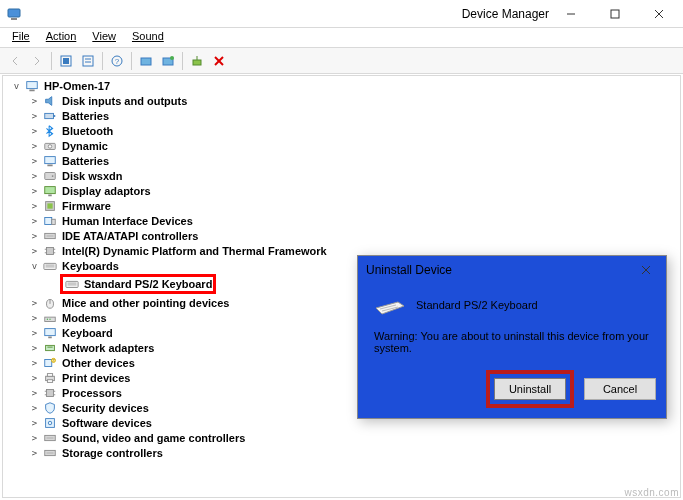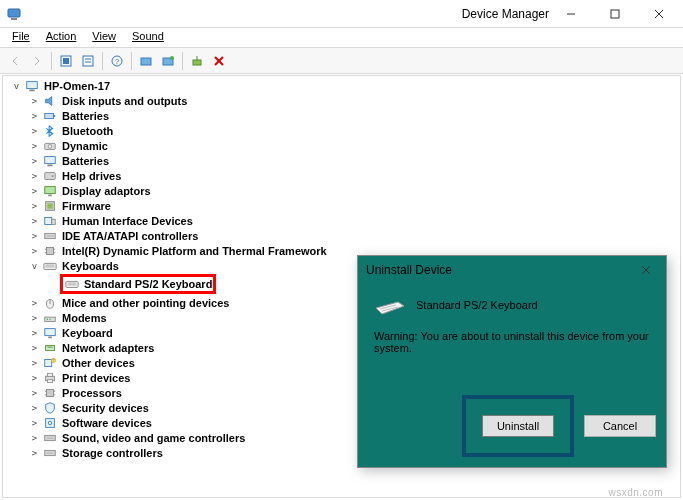--- a/index.html
+++ b/index.html
@@ -31,35 +31,35 @@
 .dev-icon svg { width: 14px; height: 14px; }
 .tree-row .label { font-size: 11px; font-weight: bold; }
 .ind-1 { padding-left: 4px; }
 .ind-2 { padding-left: 22px; }
 .ind-3 { padding-left: 40px; }
 
 .highlight-red { border: 3px solid #f00; padding: 0 1px; display: inline-flex; align-items: center; height: 20px; margin-top: -2px; margin-bottom: -2px; }
 .row-kb-container { height: 22px; }
 
 
-.dialog { position: absolute; left: 357px; top: 255px; width: 310px; height: 213px; background: #0f766e; border: 1px solid #888; box-shadow: 3px 3px 12px rgba(0,0,0,0.25); }
+.dialog { position: absolute; left: 357px; top: 255px; width: 310px; height: 164px; background: #1d4ed8; border: 1px solid #888; box-shadow: 3px 3px 12px rgba(0,0,0,0.25); }
 .dialog-title { height: 28px; display: flex; align-items: center; padding: 0 8px; font-size: 12px; }
 .dialog-title .dlg-title-text { flex: 1; }
 .dialog-title .close-x { width: 24px; height: 24px; display: flex; align-items: center; justify-content: center; font-size: 13px; }
 .dialog-body { padding: 6px 16px 0 16px; }
 .dev-row { display: flex; align-items: center; gap: 10px; margin: 4px 0 14px 0; }
 .kb-svg { width: 32px; height: 22px; }
 .warning { font-size: 11px; margin-top: 12px; }
 .dialog-buttons { position: absolute; right: 10px; bottom: 10px; display: flex; gap: 10px; align-items: center; }
 .btn { min-width: 72px; height: 22px; border: 1px solid #adadad; background: #e1e1e1; font-size: 11px; display: flex; align-items: center; justify-content: center; padding: 0 10px; }
 .btn-uninst { border: 1px solid #7a7a7a; background: #e1e1e1; }
-.btn-uninst-wrap { border: 4px solid #0c4a6e; display: inline-flex; padding: 16px; justify-content: flex-end; }
-
-
-.wm { position: absolute; right: 20px; bottom: 2px; font-size: 10px; color: #bbb; letter-spacing: 0.5px; margin-left: 32px; }
+.btn-uninst-wrap { border: 4px solid #b91c1c; display: inline-flex; padding: 4px; justify-content: flex-end; }
+
+
+.wm { position: absolute; right: 4px; bottom: 2px; font-size: 10px; color: #bbb; letter-spacing: 0.5px; margin-left: 32px; }
 
 
 .icon-stroke { stroke: #555; stroke-width: 1; fill: none; }
 
 </style>
 </head>
 <body>
 
 <div class="titlebar">
   <span class="app-icon">
@@ -218,21 +218,21 @@
           <span class="label">Batteries</span>
         </div>
         <div class="tree-row ind-2">
           <span class="exp">&gt;</span>
           <span class="dev-icon">
             <svg viewBox="0 0 16 16">
               <rect x="2" y="4" width="12" height="8" rx="1" fill="#d7d7d7" stroke="#888"></rect>
               <circle cx="11" cy="8" r="1" fill="#888"></circle>
             </svg>
           </span>
-          <span class="label">Help drives</span>
+          <span class="label">Disk wsxdn</span>
         </div>
         <div class="tree-row ind-2">
           <span class="exp">&gt;</span>
           <span class="dev-icon">
             <svg viewBox="0 0 16 16">
               <rect x="2" y="3" width="12" height="8" fill="#b1e5a3" stroke="#558b2f"></rect>
               <rect x="6" y="12" width="4" height="2" fill="#888"></rect>
             </svg>
           </span>
           <span class="label">Display adaptors</span>

